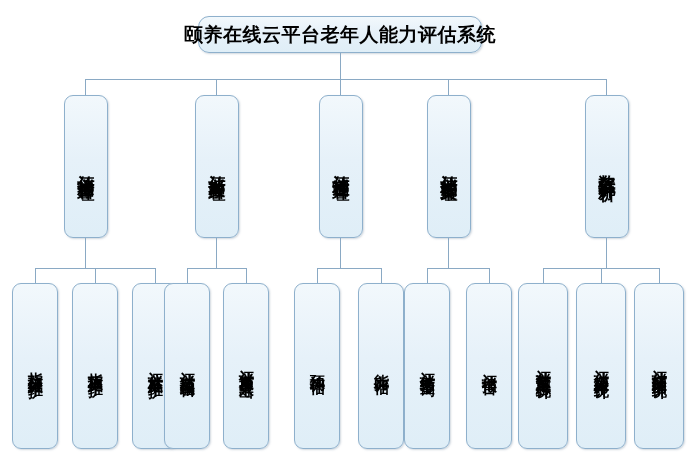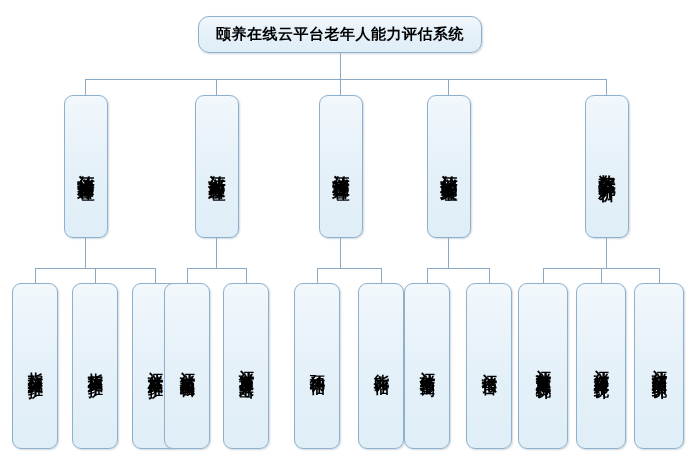--- a/index.html
+++ b/index.html
@@ -24,21 +24,21 @@
     border-radius:9px;
     background:linear-gradient(to bottom,#f2f8fc 0%,#e6f1f9 45%,#dfeef7 100%);
     box-shadow:1px 1px 2px rgba(120,140,160,.35);
     display:flex;
     align-items:center;
     justify-content:center;
     color:#000;
   }
   .node.root{
     border-radius:11px;
-    font-size:15px;
+    font-size:19px;
     letter-spacing:.5px;
     font-weight:600;
     writing-mode:horizontal-tb;
   }
   .node.level2,.node.leaf{
     writing-mode:vertical-rl;
     text-orientation:upright;
     font-weight:700;
     letter-spacing:2px;
     line-height:1;

